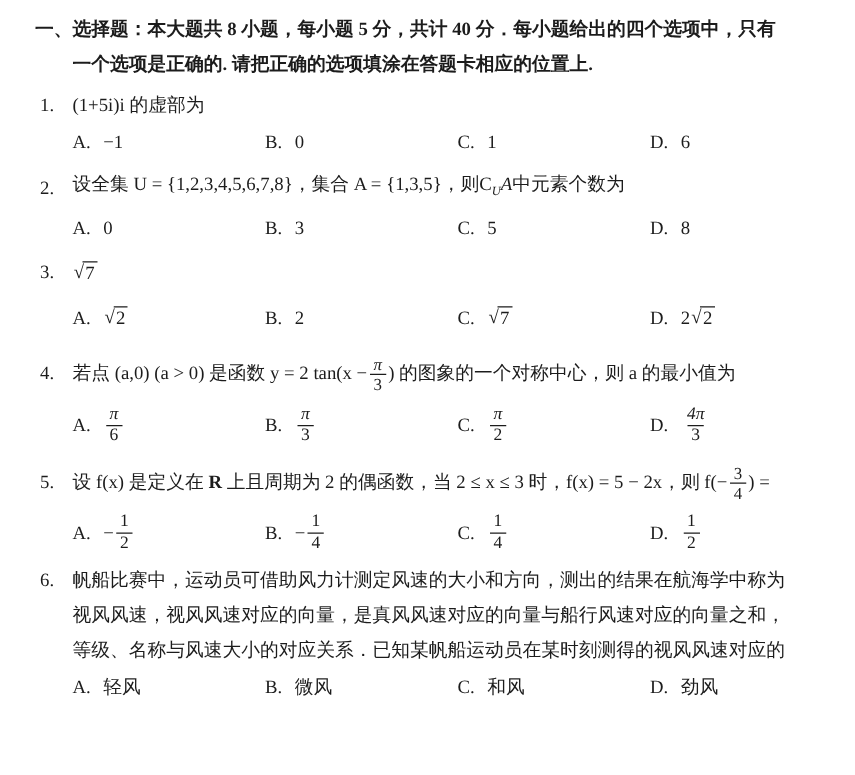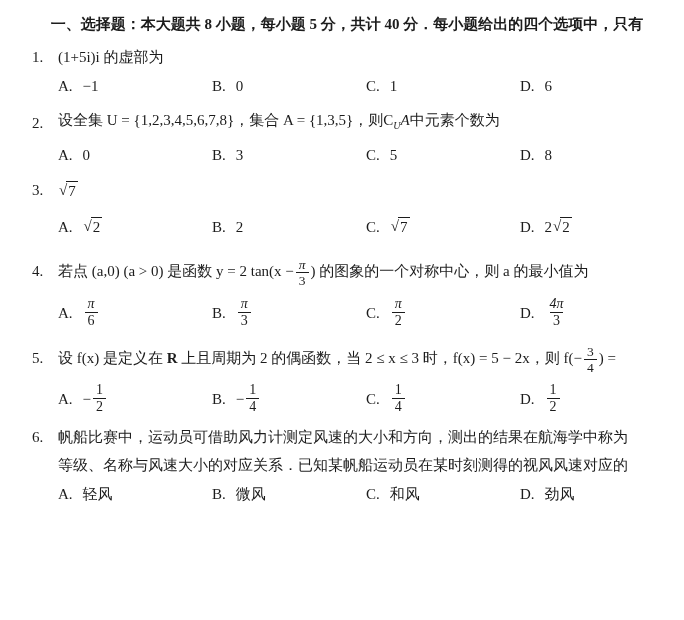--- a/index.html
+++ b/index.html
@@ -8,21 +8,21 @@
     width: 684px;
     height: 620px;
     box-sizing: border-box;
     background: #ffffff;
     color: #1c1c1c;
     font-family: "Liberation Serif", "DejaVu Serif", serif;
     font-size: 15px;
     padding: 10px 18px 0 28px;
     overflow: hidden;
   }
-  .nowrap { white-space: nowrap; text-align: center; }
+  .nowrap { white-space: nowrap; }
 
   
   .sec-header { font-weight: bold; line-height: 28px; margin-bottom: 5px; }
   .sec-header .h2 { padding-left: 30px; }
 
   
   .question { margin-bottom: 3px; }
   .stem-row { display: flex; align-items: center; line-height: 28px; white-space: nowrap; }
   .qnum { flex: none; width: 26px; margin-left: 4px; }
   .stem { flex: 1; min-width: 0; }
@@ -58,20 +58,21 @@
   .sqrt .sign { display: inline-block; }
   .sqrt .body { display: inline-block; border-top: 1.2px solid currentColor; margin-left: -1px; padding: 0 2px 0 2px; }
 </style>
 </head>
 <body>
 
 <div class="page">
 
   <div class="sec-header">
     <div class="h1 nowrap">一、选择题：本大题共 8 小题，每小题 5 分，共计 40 分．每小题给出的四个选项中，只有</div>
+    <div class="h2 nowrap">一个选项是正确的. 请把正确的选项填涂在答题卡相应的位置上.</div>
   </div>
 
   <div class="question">
     <div class="stem-row">
       <span class="qnum">1.</span>
       <span class="stem">(1+5i)i 的虚部为</span>
     </div>
     <div class="options">
       <span class="opt">
         <span class="opt-label">A.</span>
@@ -245,20 +246,21 @@
           </span>
       </span>
     </div>
   </div>
 
   <div class="question">
     <div class="stem-row">
       <span class="qnum">6.</span>
       <span class="stem">帆船比赛中，运动员可借助风力计测定风速的大小和方向，测出的结果在航海学中称为</span>
     </div>
+    <div class="cont">视风风速，视风风速对应的向量，是真风风速对应的向量与船行风速对应的向量之和，</div>
     <div class="cont">等级、名称与风速大小的对应关系．已知某帆船运动员在某时刻测得的视风风速对应的</div>
     <div class="options">
       <span class="opt">
         <span class="opt-label">A.</span>
         <span class="opt-value">轻风</span>
       </span>
       <span class="opt">
         <span class="opt-label">B.</span>
         <span class="opt-value">微风</span>
       </span>

